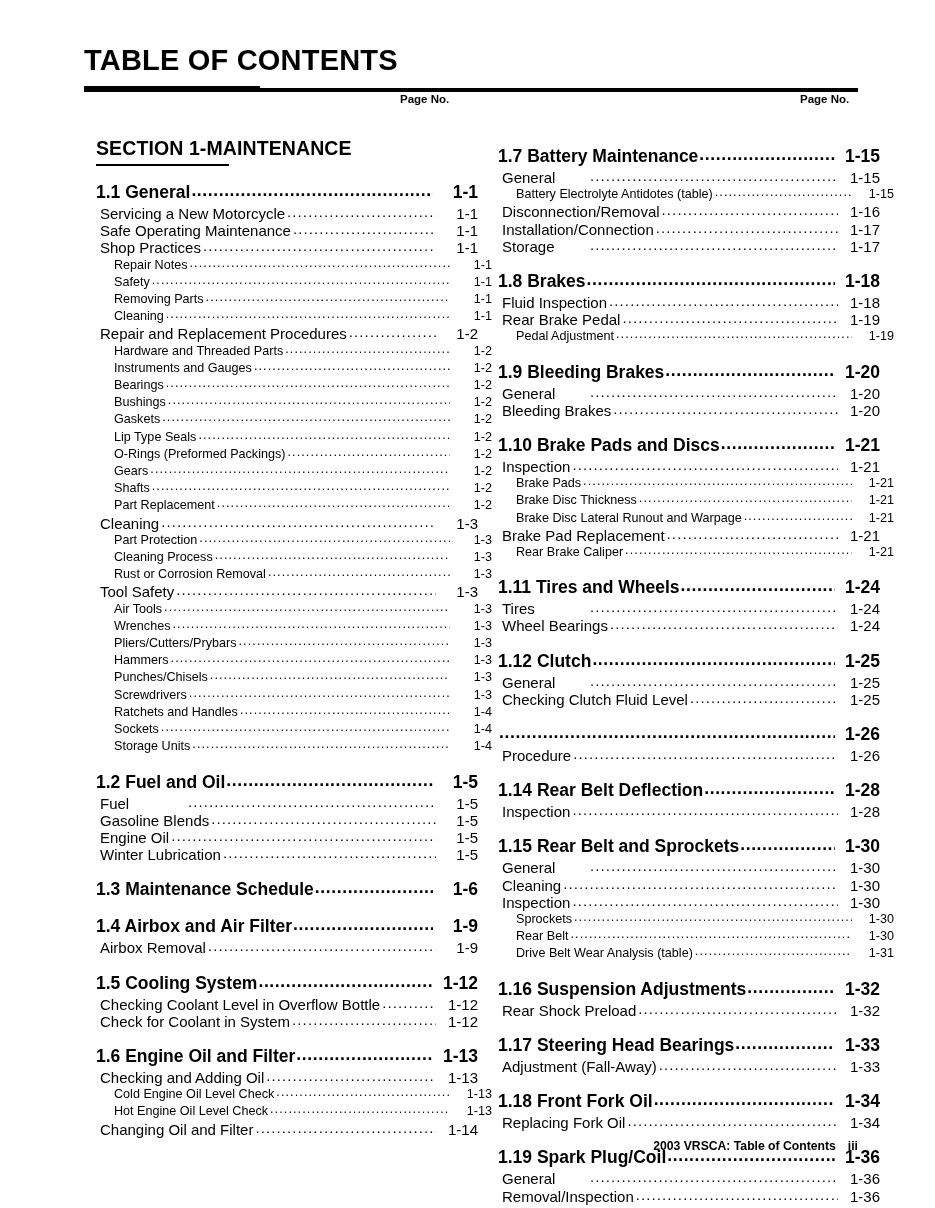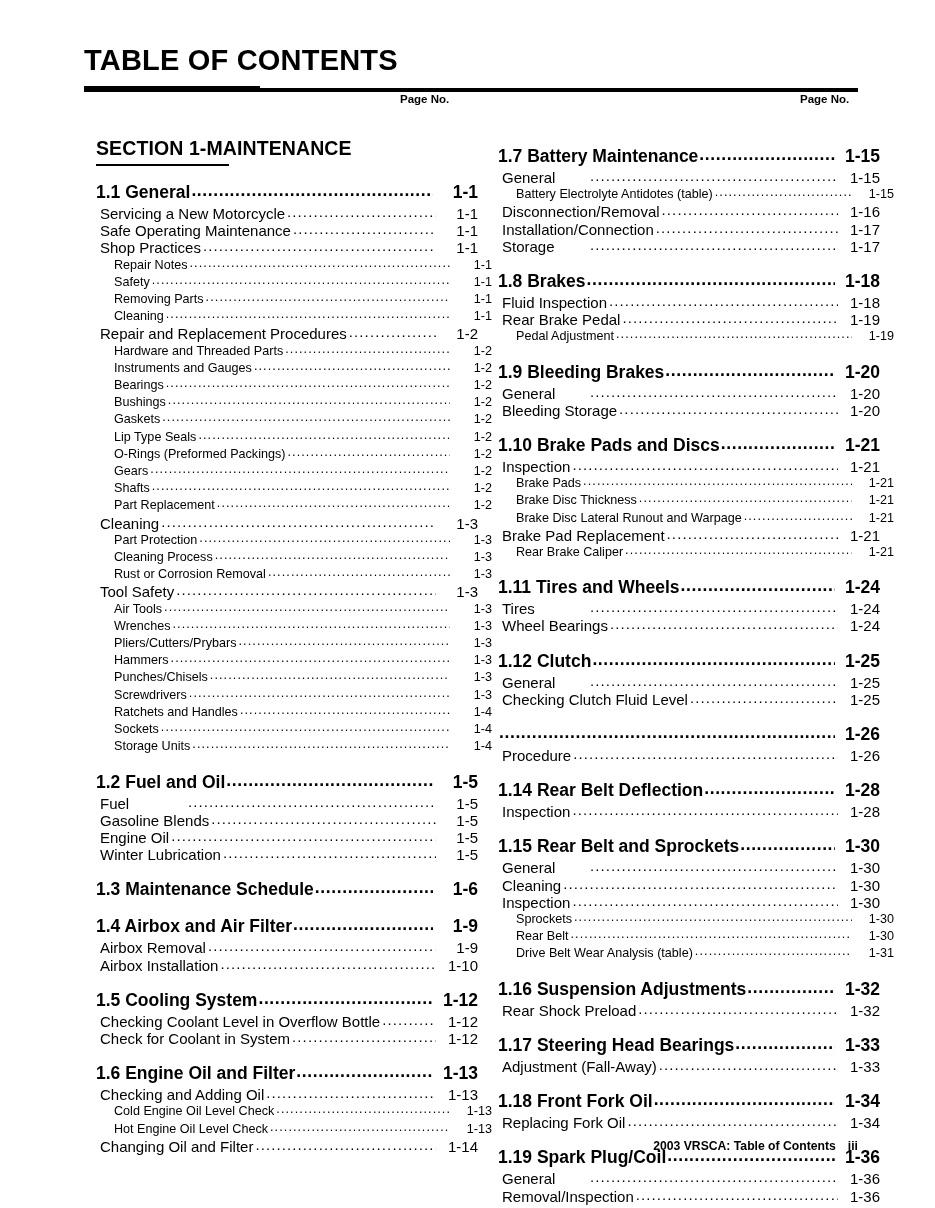--- a/index.html
+++ b/index.html
@@ -367,25 +367,20 @@
         <div class="row h">
           <span class="label">1.4 Airbox and Air Filter</span>
           <span class="dots"></span>
           <span class="pg">1-9</span>
         </div>
         <div class="row l1">
           <span class="label">Airbox Removal</span>
           <span class="dots"></span>
           <span class="pg">1-9</span>
         </div>
-        <div class="row l1">
-          <span class="label">Airbox Installation</span>
-          <span class="dots"></span>
-          <span class="pg">1-10</span>
-        </div>
         <div class="row h">
           <span class="label">1.5 Cooling System</span>
           <span class="dots"></span>
           <span class="pg">1-12</span>
         </div>
         <div class="row l1">
           <span class="label">Checking Coolant Level in Overflow Bottle</span>
           <span class="dots"></span>
           <span class="pg">1-12</span>
         </div>
@@ -478,21 +473,21 @@
           <span class="label">1.9 Bleeding Brakes</span>
           <span class="dots"></span>
           <span class="pg">1-20</span>
         </div>
         <div class="row l1 gap">
           <span class="label">General</span>
           <span class="dots"></span>
           <span class="pg">1-20</span>
         </div>
         <div class="row l1">
-          <span class="label">Bleeding Storage</span>
+          <span class="label">Bleeding Brakes</span>
           <span class="dots"></span>
           <span class="pg">1-20</span>
         </div>
         <div class="row h">
           <span class="label">1.10 Brake Pads and Discs</span>
           <span class="dots"></span>
           <span class="pg">1-21</span>
         </div>
         <div class="row l1">
           <span class="label">Inspection</span>

